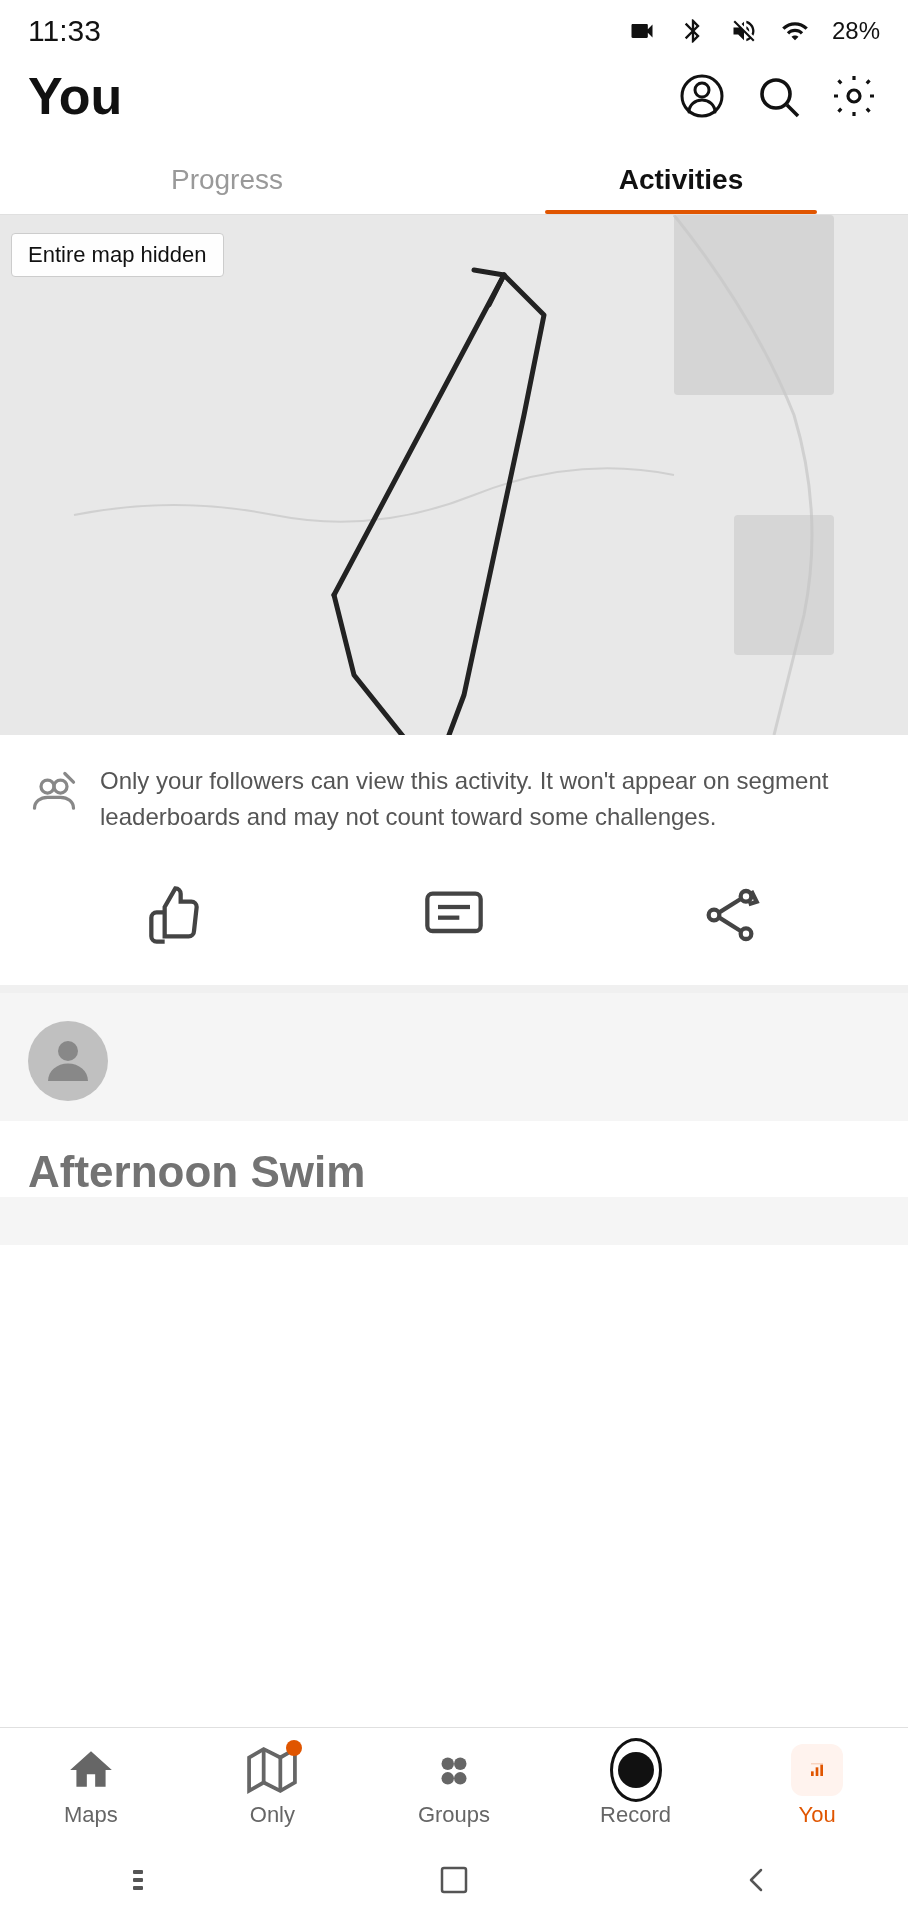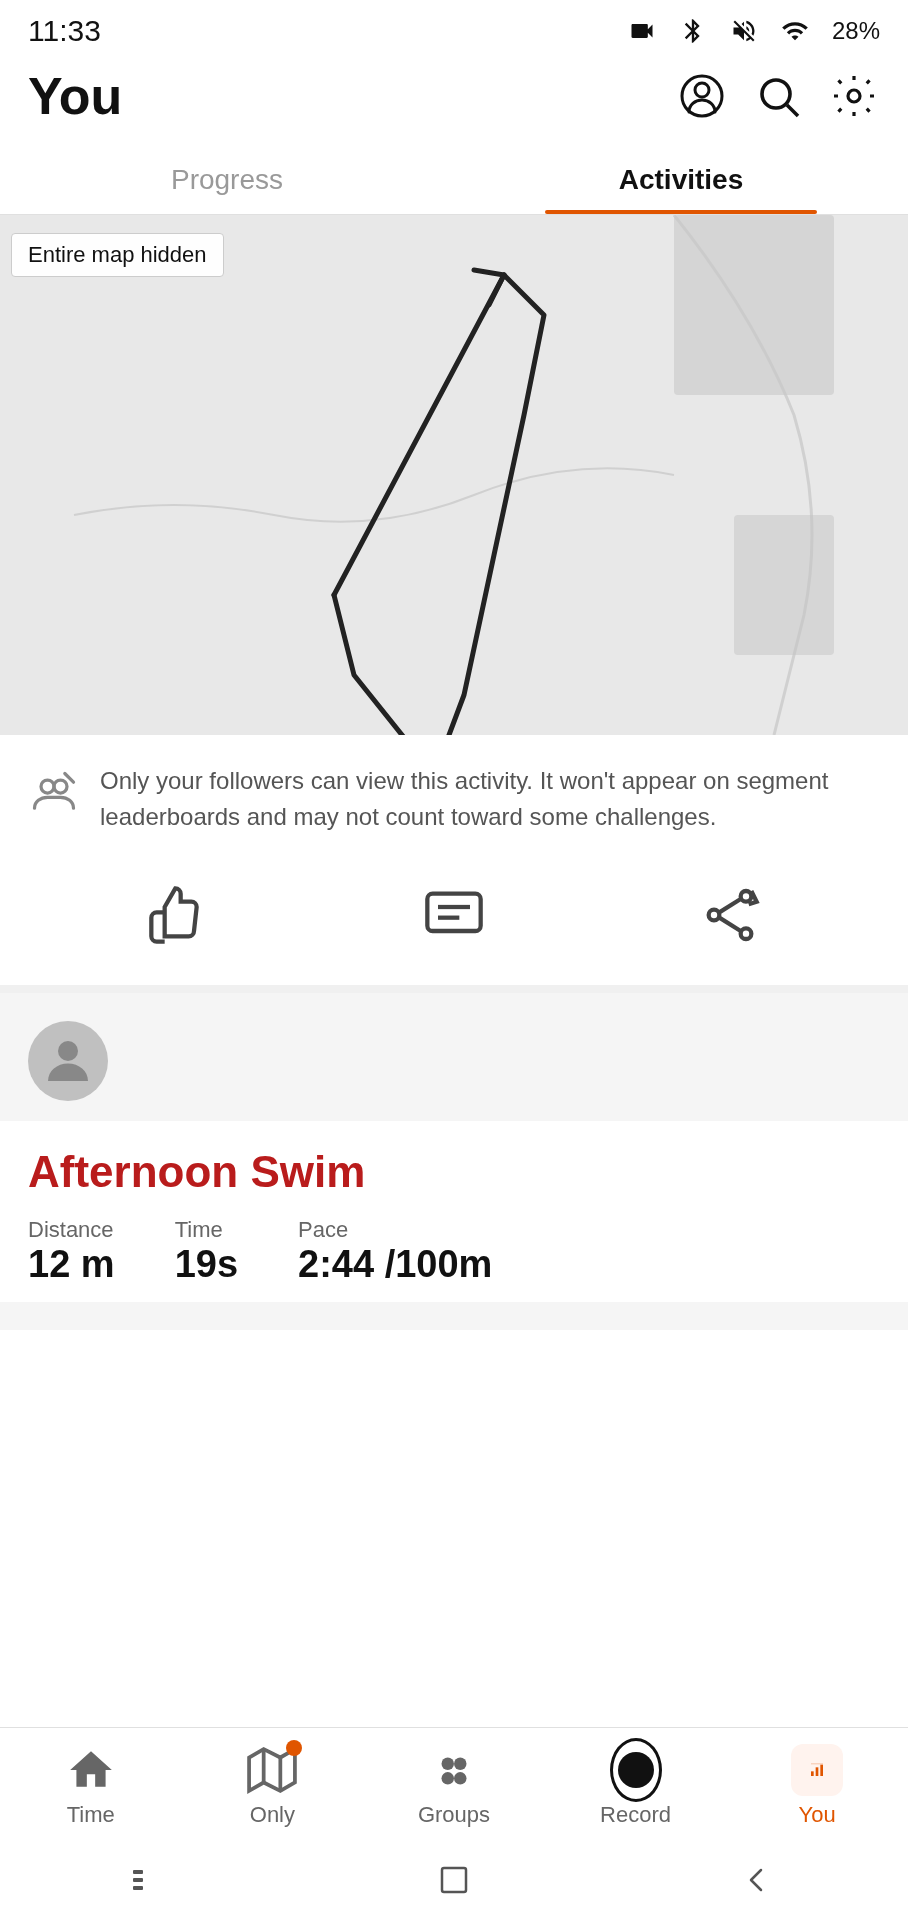--- a/index.html
+++ b/index.html
@@ -200,21 +200,21 @@
       color: #666;
       margin-top: 4px;
     }
     .activity-meta svg {
       width: 28px;
       height: 28px;
     }
     .activity-title {
       font-size: 44px;
       font-weight: 700;
-      color: #b91c1c;
+      color: #737373;
       margin-bottom: 20px;
       background: #fff;
       padding: 10px 0 0 0;
     }
     .activity-stats {
       display: flex;
       gap: 60px;
       background: #fff;
       padding: 0 0 16px 0;
     }
@@ -446,48 +446,34 @@
     <div class="avatar">
       <svg viewBox="0 0 24 24" fill="#888">
         <circle cx="12" cy="8" r="4"></circle>
         <path d="M4 20c0-4 3.6-7 8-7s8 3 8 7" fill="#888"></path>
       </svg>
     </div>
   </div>
 
   <div style="background:#fff; padding: 16px 0 0 0; margin: 0 -28px; padding-left: 28px; padding-right: 28px;">
     <div class="activity-title">Afternoon Swim</div>
-    <div class="activity-stats">
-      <div class="stat-item">
-        <div class="stat-label">Distance</div>
-        <div class="stat-value">12 m</div>
-      </div>
-      <div class="stat-item">
-        <div class="stat-label">Time</div>
-        <div class="stat-value">19s</div>
-      </div>
-      <div class="stat-item">
-        <div class="stat-label">Pace</div>
-        <div class="stat-value">2:44 /100m</div>
-      </div>
-    </div>
   </div>
 </div>
 
 <div class="spacer-bottom"></div>
 
 <div class="bottom-nav">
 
   <div class="nav-item">
     <div class="nav-icon">
       <svg viewBox="0 0 24 24" fill="#666">
         <path d="M10 20v-6h4v6h5v-8h3L12 3 2 12h3v8z"></path>
       </svg>
     </div>
-    <span class="nav-label">Time</span>
+    <span class="nav-label">Maps</span>
   </div>
 
   <div class="nav-item">
     <div class="nav-icon">
       <div class="nav-badge"></div>
       <svg viewBox="0 0 24 24" fill="none" stroke="#666" stroke-width="1.8">
         <polygon points="1,6 1,22 8,18 16,22 23,18 23,2 16,6 8,2"></polygon>
         <line x1="8" y1="2" x2="8" y2="18"></line>
         <line x1="16" y1="6" x2="16" y2="22"></line>
       </svg>

